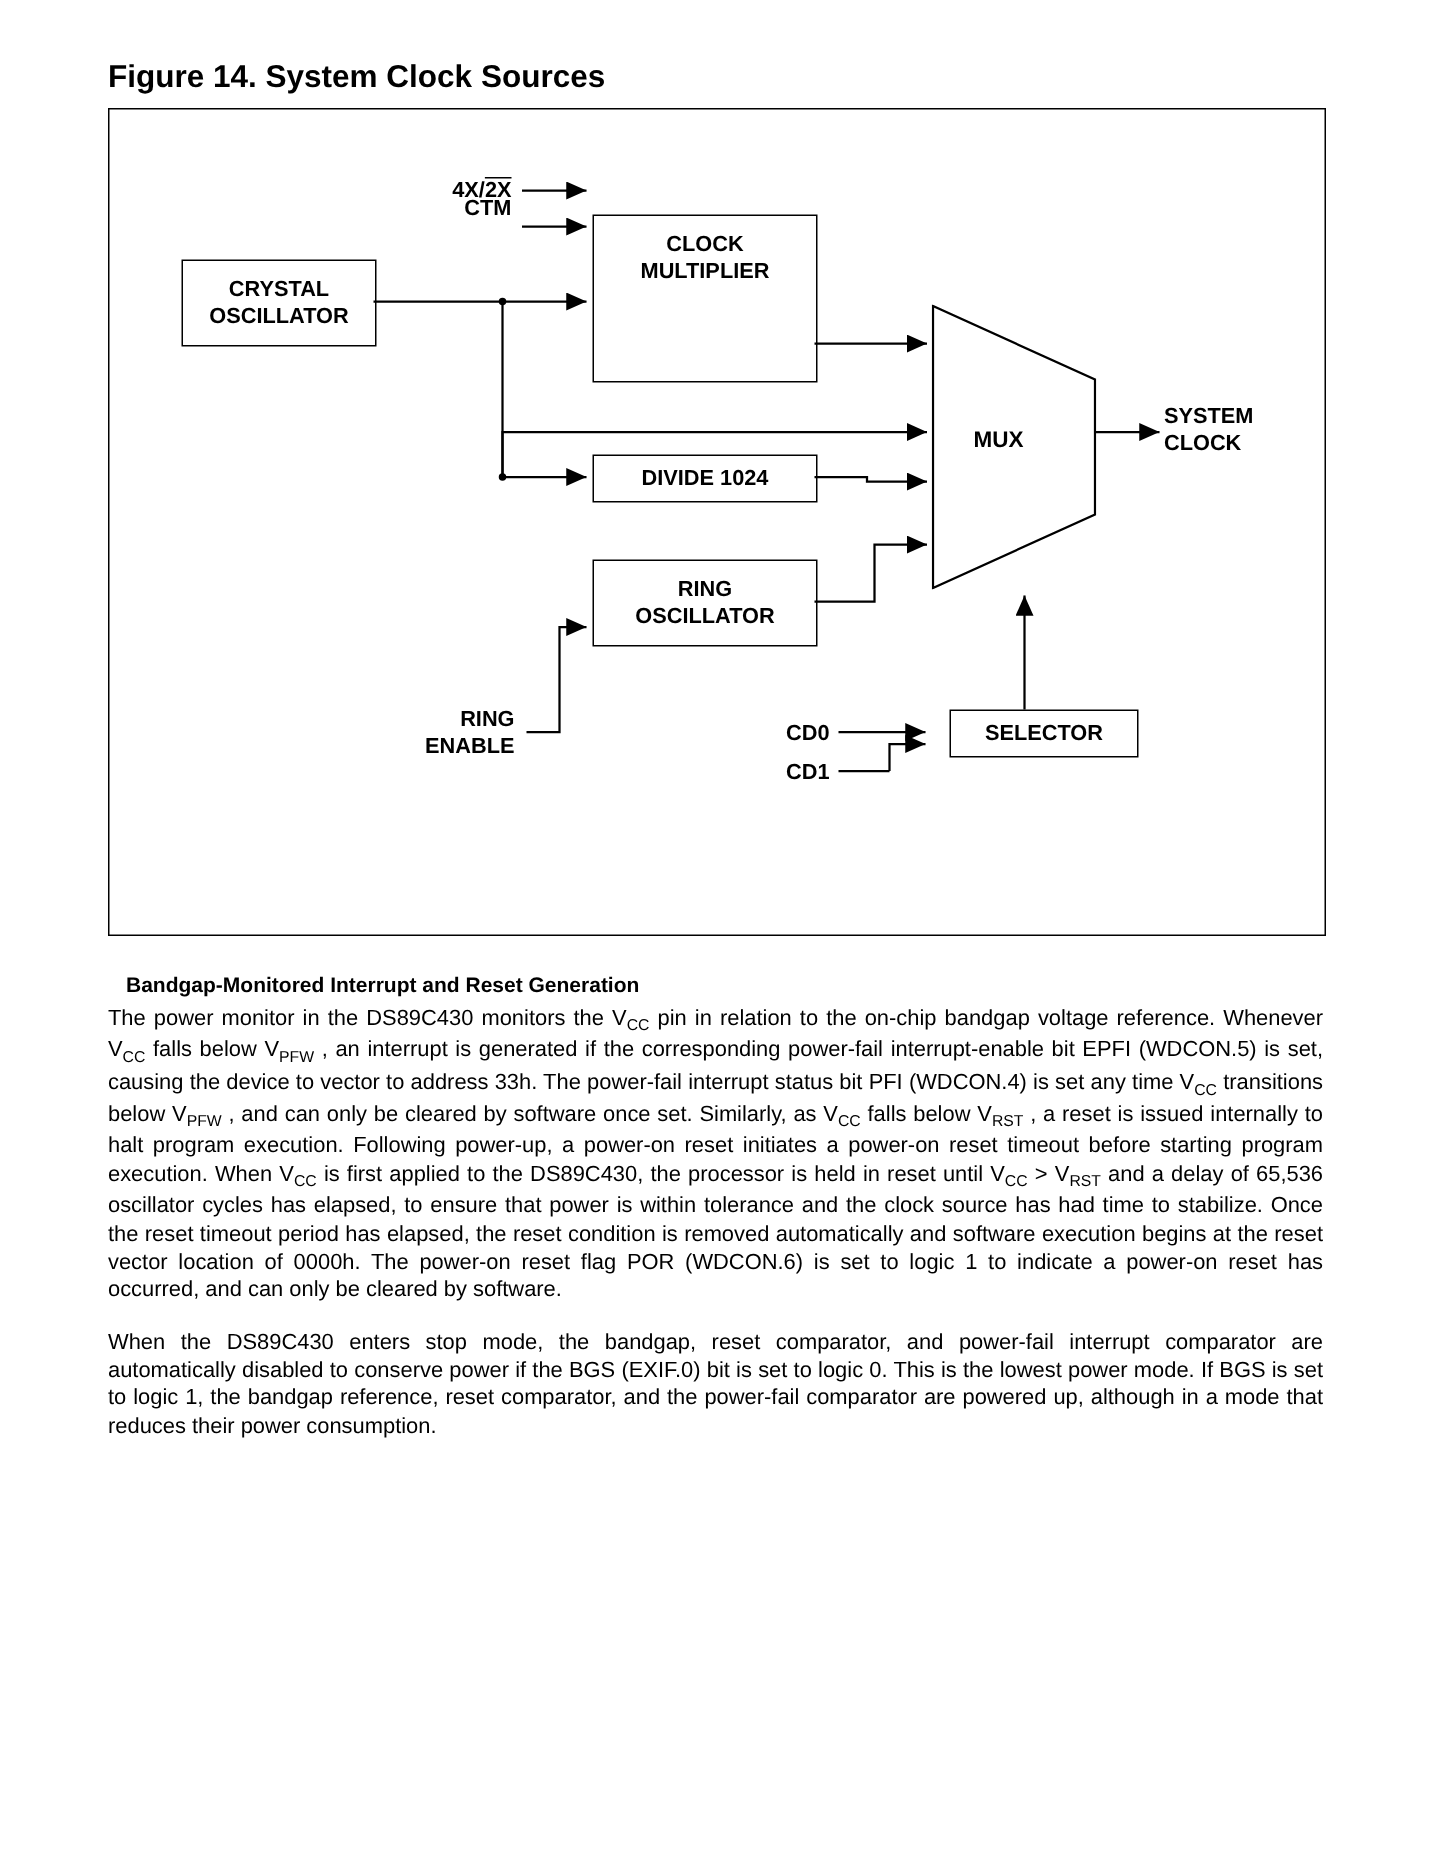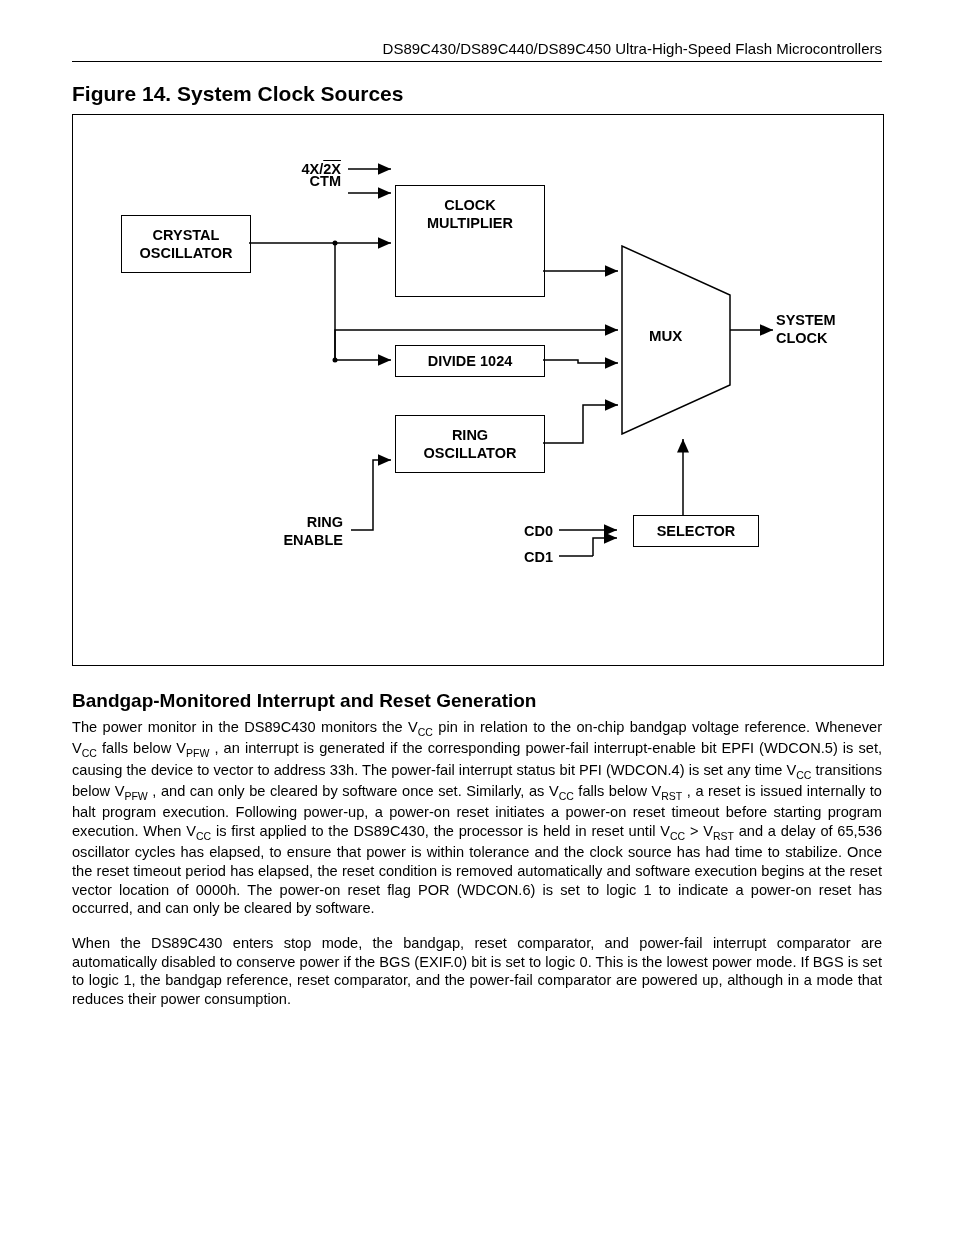--- a/index.html
+++ b/index.html
@@ -6,33 +6,32 @@
   .page{width:954px;height:1235px;position:relative;margin:0 auto;box-sizing:border-box;padding:40px 72px 30px 72px}
   .hdr-line{border-bottom:1.5px solid #000;padding-bottom:4px;margin-bottom:20px;text-align:right;font-size:15px}
   .fig-title{font-weight:bold;font-size:21px;margin-bottom:8px}
   .diagram{position:relative;width:810px;height:550px;border:1.5px solid #000;margin-bottom:24px}
   .box{position:absolute;border:1.5px solid #000;font-weight:bold;font-size:14.5px;display:flex;flex-direction:column;align-items:center;justify-content:center;text-align:center;line-height:1.25;background:#fff}
   .lbl{position:absolute;font-weight:bold;font-size:14.5px;text-align:right;white-space:nowrap}
   svg.wires{position:absolute;left:0;top:0;width:810px;height:550px;pointer-events:none}
   
   .mux{position:absolute;font-weight:bold;font-size:15px}
   .mux span{position:absolute;left:28px;top:82px}
-  .sec-title{font-weight:bold;font-size:19px;margin:10px 0 6px 0}
+  .sec-title{font-weight:bold;font-size:14px;margin:10px 0 6px 12px}
   .body{font-size:14.6px;line-height:1.28;text-align:justify}
   .body p{margin:0 0 16px 0}
   sub{font-size:10.5px;vertical-align:sub}
   .ov{text-decoration:overline}
   .footer{position:absolute;bottom:30px;left:0;right:0;text-align:center;font-size:14px}
 </style>
 </head>
 <body>
 
 <div class="page">
 
-  <div class="hdr-line">DS89C430/DS89C440/DS89C450 Ultra-High-Speed Flash Microcontrollers</div>
 
   <div class="fig-title">Figure 14. System Clock Sources</div>
 
   <div class="diagram">
 
     <div class="box" style="left:48px;top:100px;width:128px;height:56px">
       <span>CRYSTAL</span>
       <span>OSCILLATOR</span>
     </div>
     <div class="box" style="left:322px;top:70px;width:148px;height:110px">

